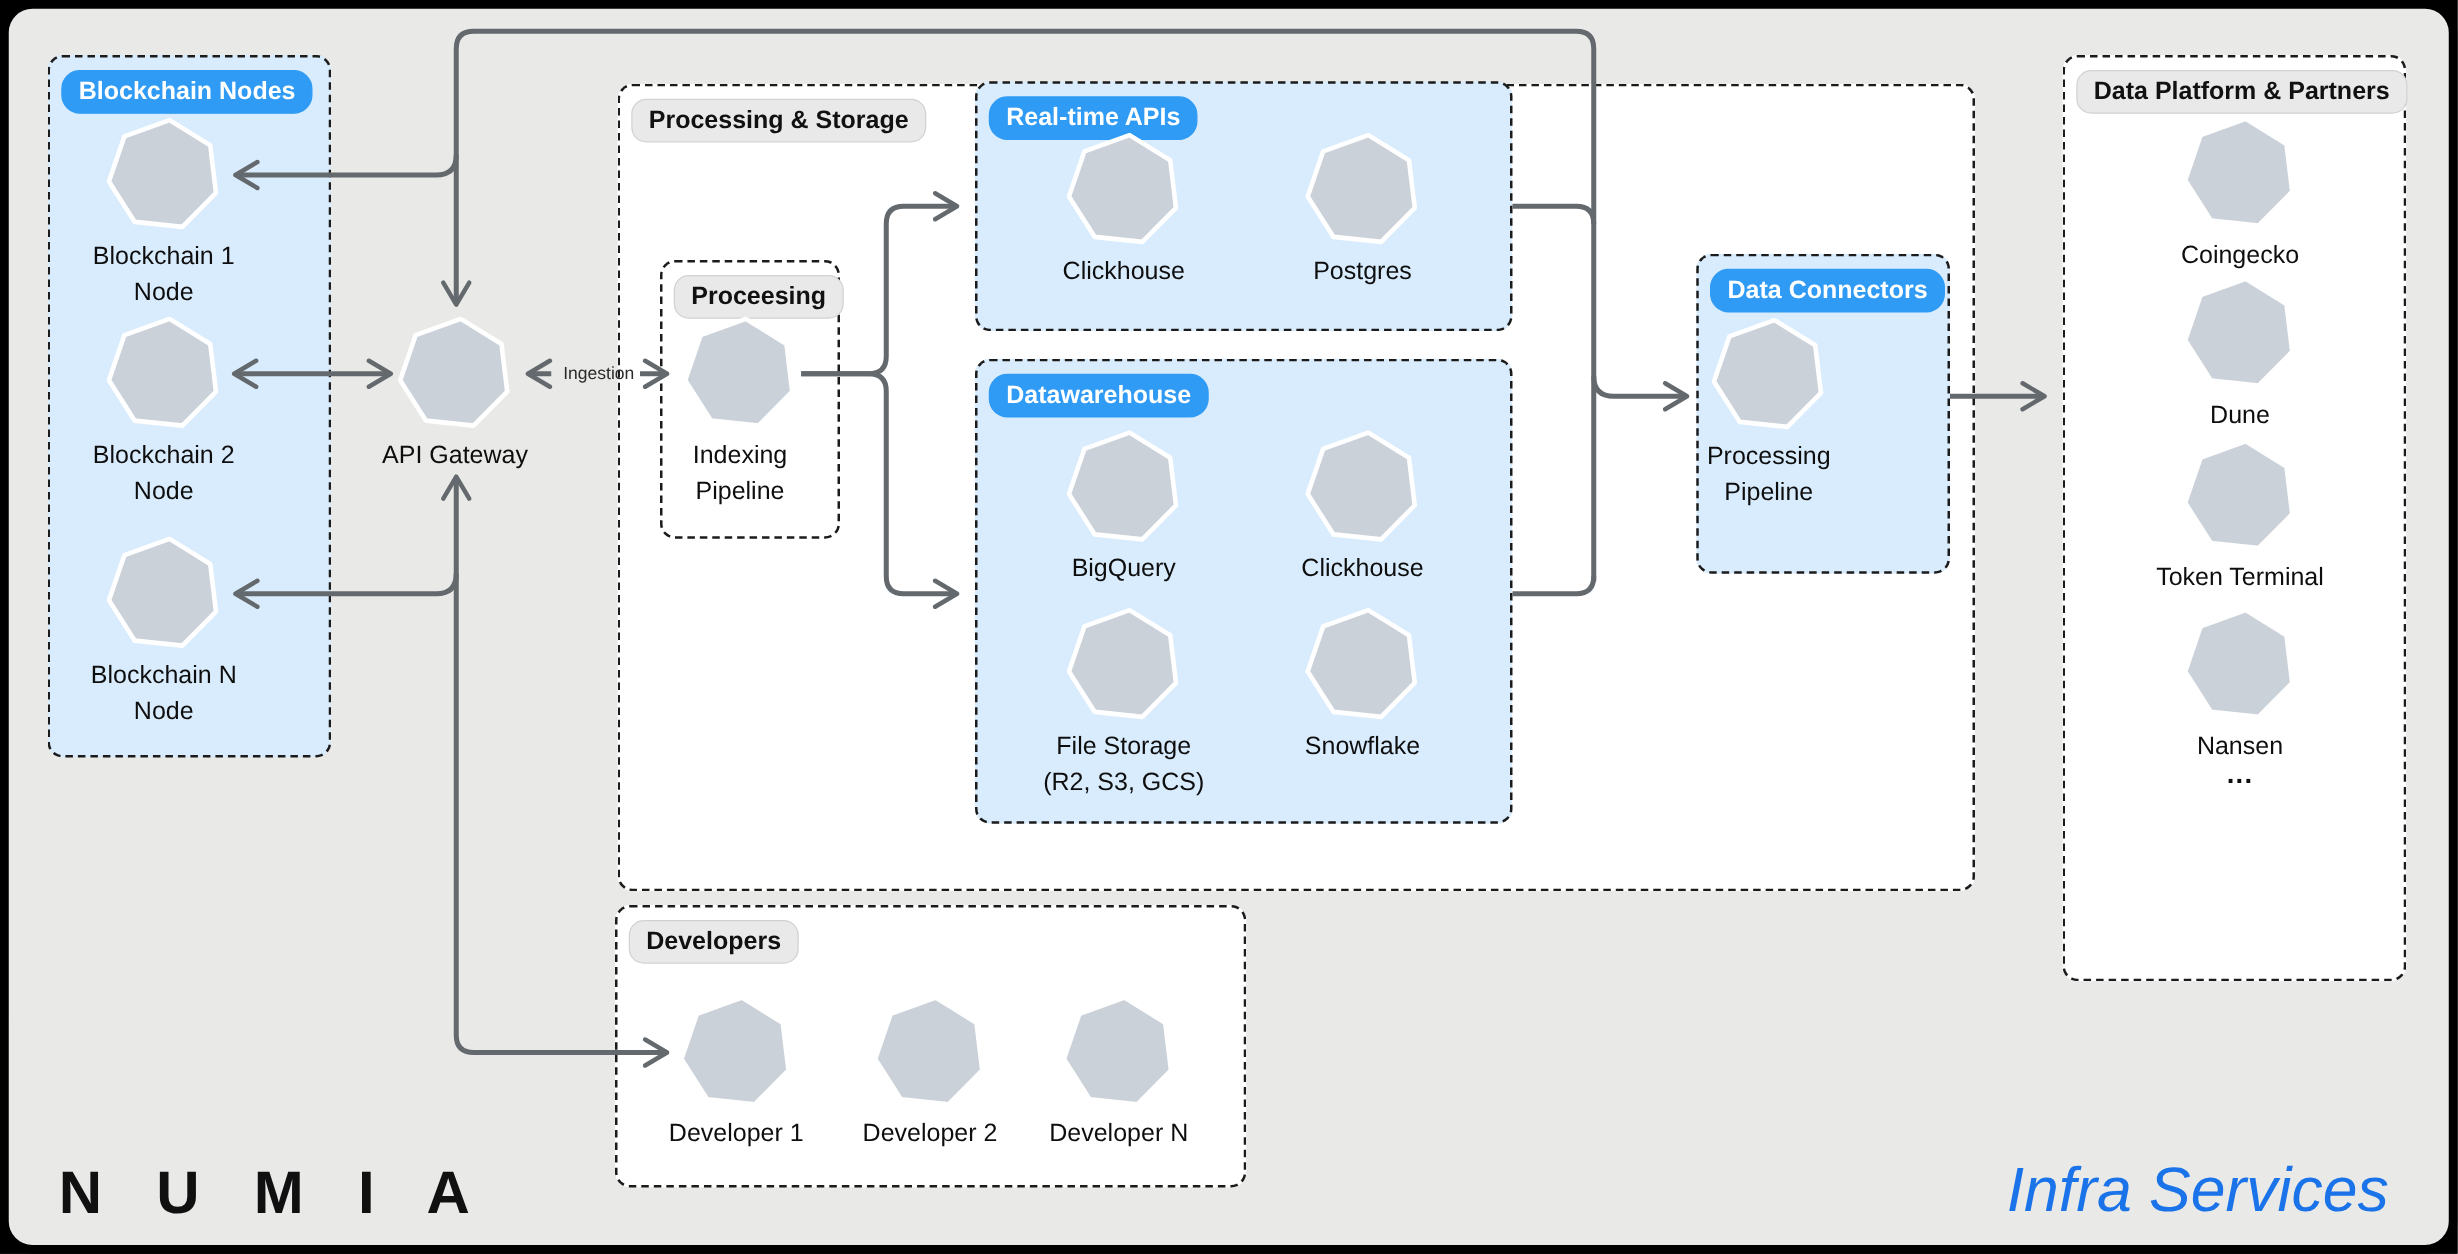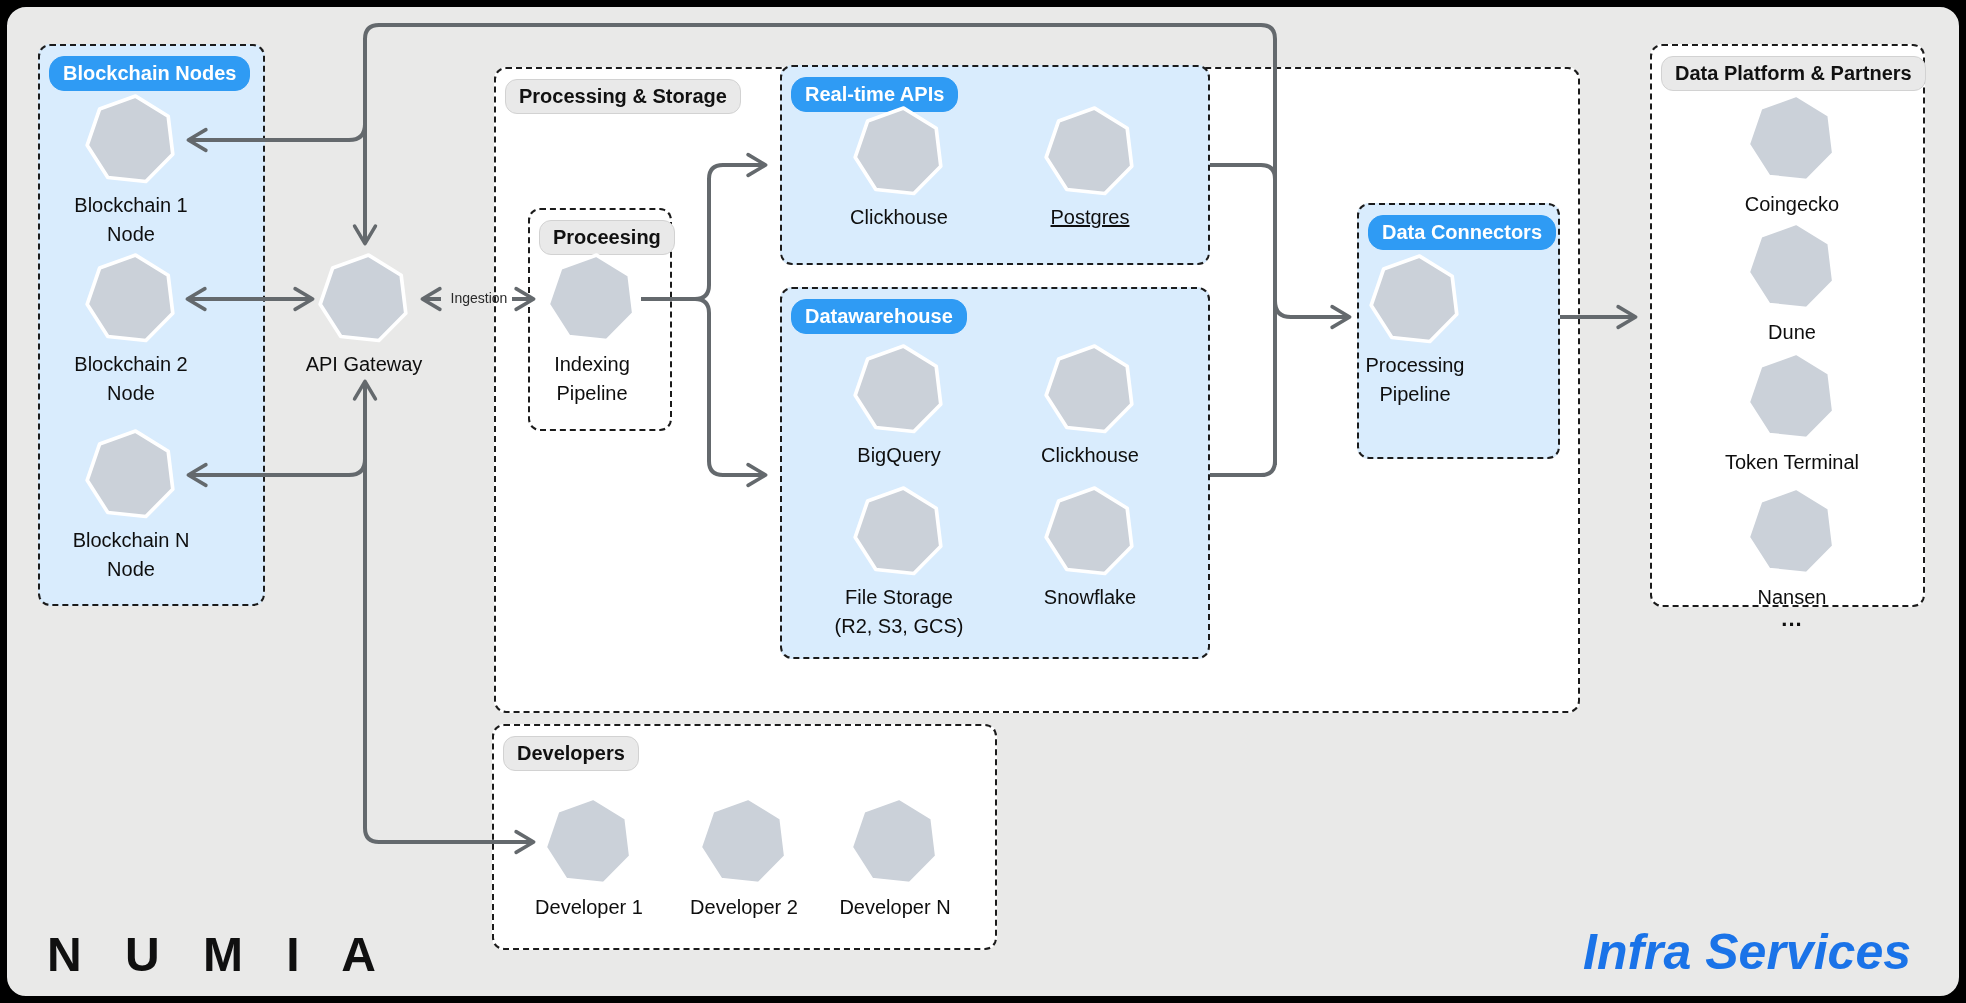--- a/index.html
+++ b/index.html
@@ -33,21 +33,21 @@
   .more-dots{
     position:absolute;left:1710px;top:599px;width:150px;text-align:center;
     font-size:22px;font-weight:bold;letter-spacing:1px;color:#0e0e0e;
   }
   .logo{
     position:absolute;left:40px;top:920px;
     font-size:48px;font-weight:600;letter-spacing:15px;color:#101010;
   }
   .tagline{
     position:absolute;right:48px;top:916px;
-    font-size:50px;font-weight:bold;font-style:italic;color:#1a73e8;
+    font-size:50px;font-weight:normal;font-style:italic;color:#1a73e8;
   }
   .defs-hidden{position:absolute;width:0;height:0;overflow:hidden;}
 </style>
 </head>
 <body>
 
 <svg class="defs-hidden" aria-hidden="true">
   <defs>
     <symbol id="hept7" viewBox="0 0 100 100">
       <polygon points="50,2 87.5,20.1 96.8,60.7 70.8,93.2 29.2,93.2 3.2,60.7 12.5,20.1" fill="#cbd1d9" stroke="#ffffff" stroke-width="4" stroke-linejoin="round" transform="rotate(6 50 50)"></polygon>
@@ -74,21 +74,21 @@
   </div>
 
   <div class="box blue" style="left:773px;top:280px;width:430px;height:372px;">
     <span class="pill blue">Datawarehouse</span>
   </div>
 
   <div class="box blue" style="left:1350px;top:196px;width:203px;height:256px;">
     <span class="pill blue">Data Connectors</span>
   </div>
 
-  <div class="box white" style="left:1643px;top:37px;width:275px;height:563px;padding-left:33px;">
+  <div class="box white" style="left:1643px;top:37px;width:275px;height:741px;padding-left:33px;">
     <span class="pill gray">Data Platform &amp; Partners</span>
   </div>
 
   <div class="box white" style="left:485px;top:717px;width:505px;height:226px;">
     <span class="pill gray">Developers</span>
   </div>
 
   <svg class="wires" width="1966" height="1003" viewBox="0 0 1966 1003">
     <defs>
       <marker id="ah-end" viewBox="0 0 8 8" refX="6.2" refY="4" markerWidth="6.5" markerHeight="6.5" orient="auto">
@@ -163,21 +163,21 @@
     <div class="nlabel">Indexing
 Pipeline</div>
   </div>
 
   <div class="node" style="left:817px;top:99px;">
     <svg class="hept">
         <use href="#hept7"></use>
       </svg>
     <div class="nlabel">Clickhouse</div>
   </div>
-  <div class="node" style="left:1008px;top:99px;text-decoration:underline;">
+  <div class="node" style="left:1008px;top:99px;">
     <svg class="hept">
         <use href="#hept7"></use>
       </svg>
     <div class="nlabel">Postgres</div>
   </div>
 
   <div class="node" style="left:817px;top:337px;">
     <svg class="hept">
         <use href="#hept7"></use>
       </svg>

